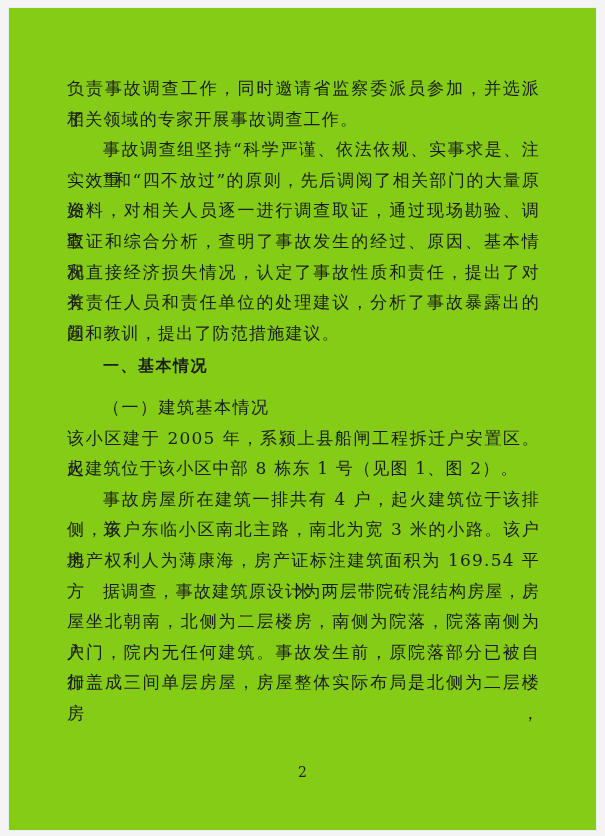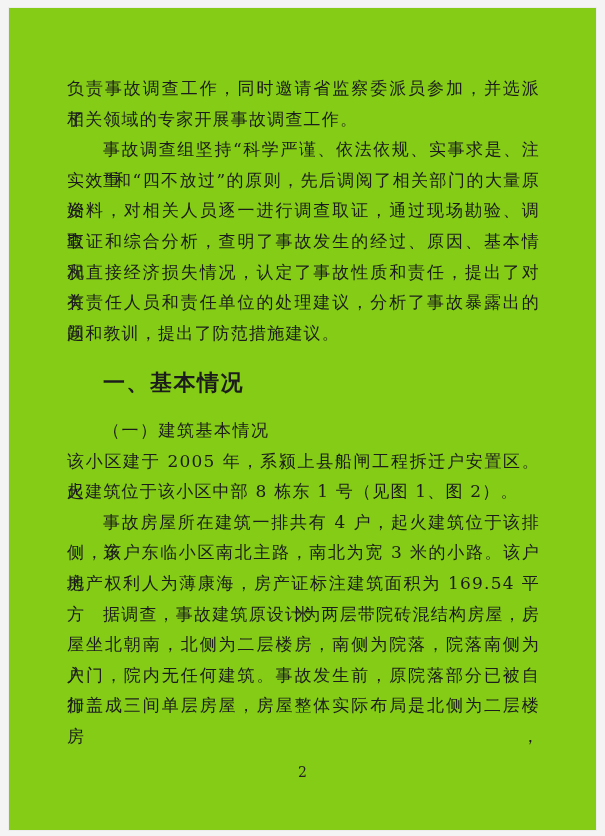--- a/index.html
+++ b/index.html
@@ -43,27 +43,27 @@
     white-space: normal;
     text-align: justify;
     text-align-last: justify;
   }
   .line.indent {
     padding-left: 36px;
   }
   .line.h1 {
     font-family: "DejaVu Sans", "Liberation Sans", sans-serif;
     font-weight: bold;
-    font-size: 22px;
+    font-size: 16px;
     letter-spacing: 1.5px;
-    margin-top: 20px;
+    margin-top: 3px;
   }
   .line.h2 {
     letter-spacing: 1.5px;
-    margin-top: 16px;
+    margin-top: 10px;
   }
   .footer {
     position: absolute;
     left: 0;
     right: 0;
     top: 756px;
     text-align: center;
     font-size: 14px;
     color: #222;
     font-family: "DejaVu Serif", "Liberation Serif", serif;

